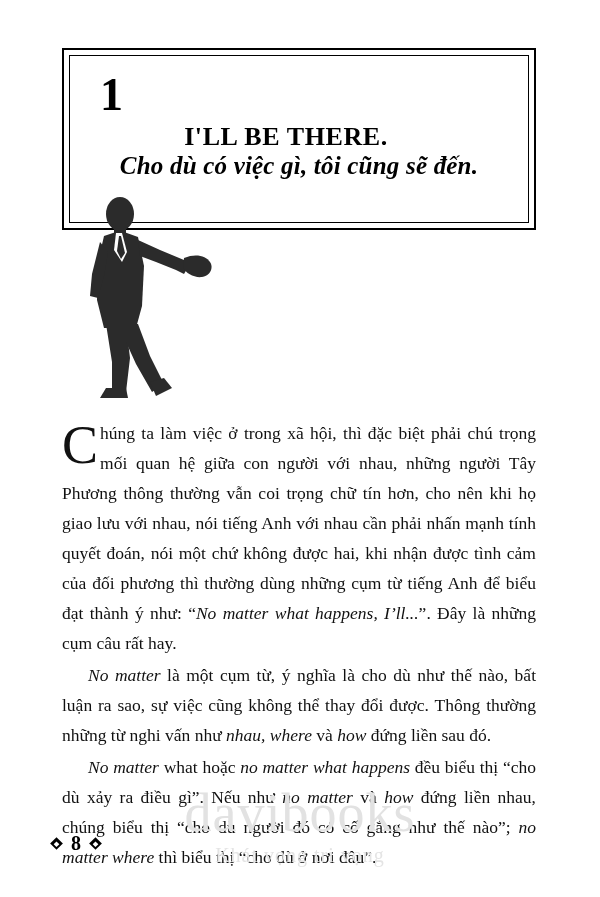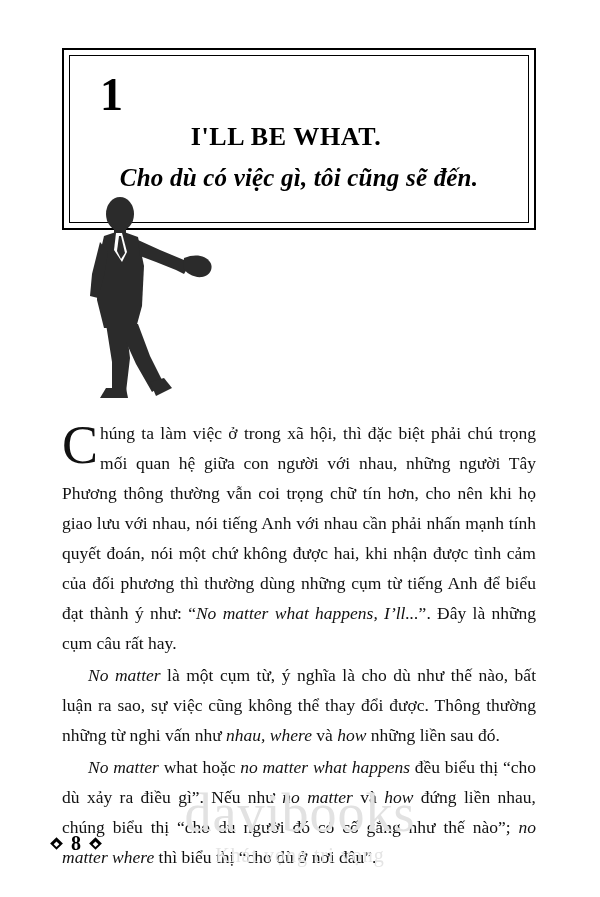--- a/index.html
+++ b/index.html
@@ -77,21 +77,20 @@
     text-align: center;
     margin-top: 4px;
     padding-right: 26px;
   }
   .title-vi {
     font-family: "Liberation Serif", serif;
     font-weight: bold;
     font-style: italic;
     font-size: 25px;
     text-align: center;
-    margin-top: 12px;
     color: #000;
     letter-spacing: 0.2px;
   }
 
   
   .illustration {
     position: absolute;
     left: 64px;
     top: 196px;
     width: 185px;
@@ -192,21 +191,21 @@
 </head>
 <body>
 
 <div class="page">
 
   <div class="heading-box">
     <div class="heading-inner">
       <div class="heading-line1">
         <span class="chapter-num">1</span>
       </div>
-      <div class="title-en-2">I'LL BE WHAT.</div>
+      <div class="title-en-2">I'LL BE THERE.</div>
       <div class="title-vi">Cho dù có việc gì, tôi cũng sẽ đến.</div>
     </div>
   </div>
 
   <div class="illustration">
     <svg width="185" height="210" viewBox="0 0 185 210" xmlns="http://www.w3.org/2000/svg" aria-hidden="true">
       <g fill="#2b2b2b">
 
         <ellipse cx="56" cy="18" rx="14" ry="17"></ellipse>
 
@@ -228,21 +227,21 @@
 
         <path d="M42 192 L62 192 L64 202 L36 202 Z"></path>
         <path d="M86 186 L100 182 L108 192 L92 200 Z"></path>
       </g>
     </svg>
   </div>
 
   <div class="body-text">
     <p class="first"><span class="dropcap">C</span><span>húng ta làm việc ở trong xã hội, thì đặc biệt phải chú trọng mối quan hệ giữa con người với nhau, những người Tây Phương thông thường vẫn coi trọng chữ tín hơn, cho nên khi họ giao lưu với nhau, nói tiếng Anh với nhau cần phải nhấn mạnh tính quyết đoán, nói một chứ không được hai, khi nhận được tình cảm của đối phương thì thường dùng những cụm từ tiếng Anh để biểu đạt thành ý như: “</span><span class="it">No matter what happens, I’ll...</span><span>”. Đây là những cụm câu rất hay.</span></p>
 
-    <p><span class="it">No matter</span><span> là một cụm từ, ý nghĩa là cho dù như thế nào, bất luận ra sao, sự việc cũng không thể thay đổi được. Thông thường những từ nghi vấn như </span><span class="it">nhau, where</span><span> và </span><span class="it">how</span><span> những liền sau đó.</span></p>
+    <p><span class="it">No matter</span><span> là một cụm từ, ý nghĩa là cho dù như thế nào, bất luận ra sao, sự việc cũng không thể thay đổi được. Thông thường những từ nghi vấn như </span><span class="it">nhau, where</span><span> và </span><span class="it">how</span><span> đứng liền sau đó.</span></p>
 
     <p><span class="it">No matter</span><span> what hoặc </span><span class="it">no matter what happens</span><span> đều biểu thị “cho dù xảy ra điều gì”. Nếu như </span><span class="it">no matter</span><span> và </span><span class="it">how</span><span> đứng liền nhau, chúng biểu thị “cho dù người đó có cố gắng như thế nào”; </span><span class="it">no matter where</span><span> thì biểu thị “cho dù ở nơi đâu”.</span></p>
   </div>
 
   <div class="watermark">
     <div class="wm-main">davibooks</div>
     <div class="wm-sub">Khát vọng tri vọng</div>
   </div>
 
   <div class="footer">

